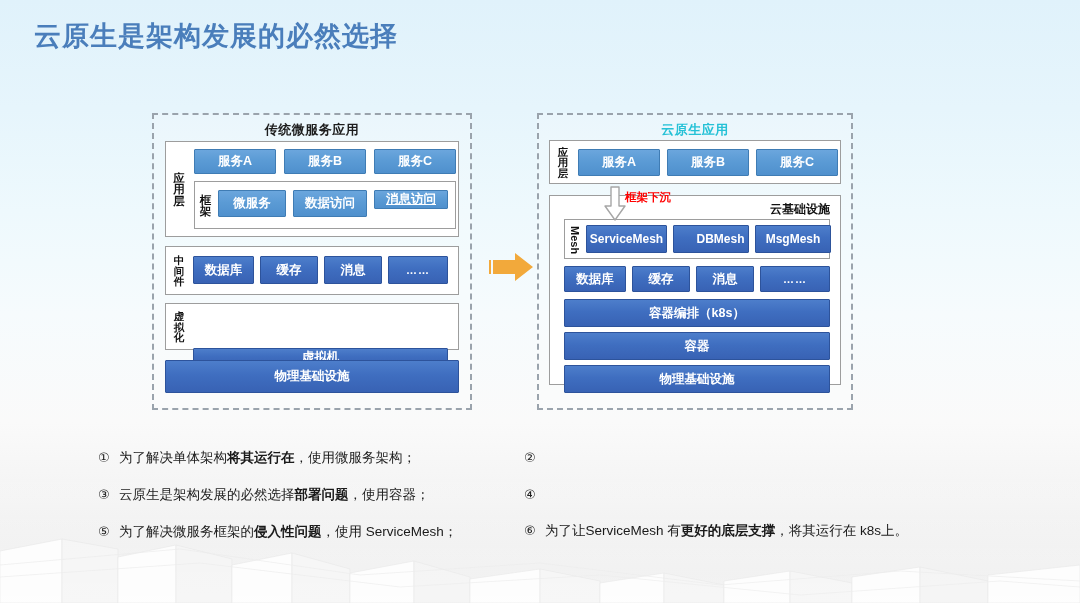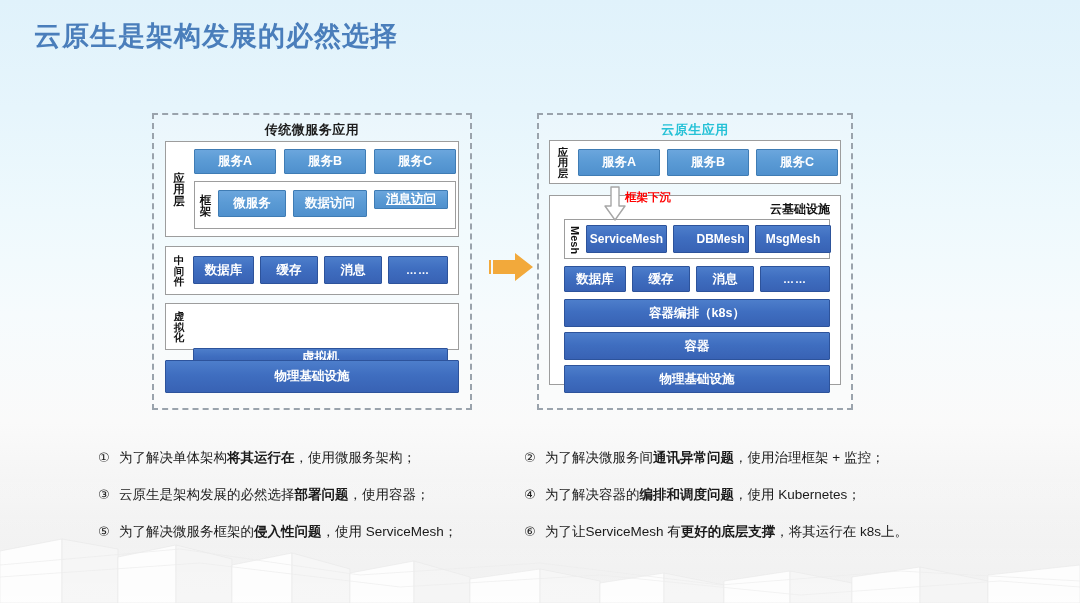--- a/index.html
+++ b/index.html
@@ -257,24 +257,22 @@
     </div>
     <div class="bullet">
       <span class="num">⑤</span>
       <span><span>为了解决微服务框架的</span><b>侵入性问题</b><span>，使用 ServiceMesh；</span></span>
     </div>
   </div>
 
   <div class="bullet-col" id="col-right">
     <div class="bullet">
       <span class="num">②</span>
-      <span><span>为了解决微服务间</span><b>通讯异常问题</b><span>，使用治理框架 + 监控；</span></span>
     </div>
     <div class="bullet">
       <span class="num">④</span>
-      <span><span>为了解决容器的</span><b>编排和调度问题</b><span>，使用 Kubernetes；</span></span>
     </div>
     <div class="bullet">
       <span class="num">⑥</span>
       <span><span>为了让ServiceMesh 有</span><b>更好的底层支撑</b><span>，将其运行在 k8s上。</span></span>
     </div>
   </div>
 </div>
 
 </body></html>

